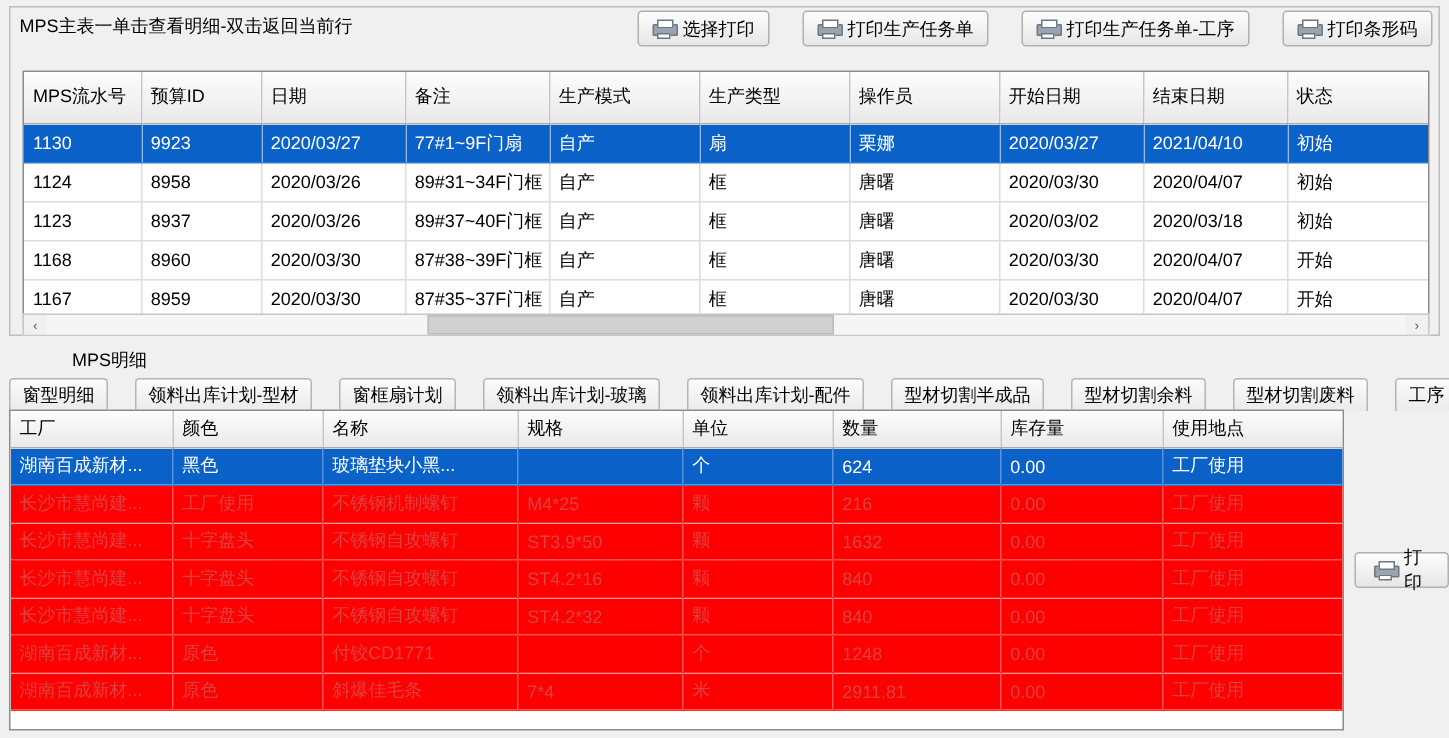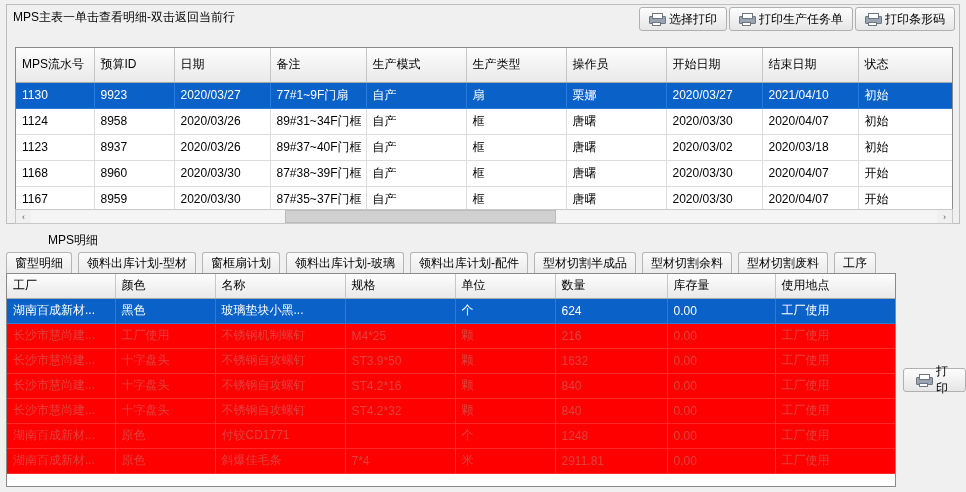--- a/index.html
+++ b/index.html
@@ -29,21 +29,21 @@
   .top-title {
     position: absolute;
     left: 6px; top: 4px;
     font-size: 12px;
     color: #000;
   }
   .toolbar {
     position: absolute;
     right: 4px; top: 2px;
     display: flex;
-    gap: 2px;
+    gap: 22px;
     align-items: flex-end;
   }
   .tbtn {
     display: inline-flex;
     align-items: center;
     gap: 5px;
     height: 24px;
     padding: 0 9px;
     background: linear-gradient(#fdfdfd, #e6e6e6);
     border: 1px solid #b0b0b0;
@@ -169,21 +169,21 @@
     color: #000;
     margin-left: 40px;
   }
   .tabs {
     position: absolute;
     left: 6px; top: 250px;
     width: 954px;
     height: 24px;
     display: flex;
     align-items: flex-end;
-    gap: 4px;
+    gap: 16px;
   }
   .tab {
     height: 22px;
     padding: 0 8px;
     display: flex;
     align-items: center;
     background: linear-gradient(#fbfbfb, #eaeaea);
     border: 1px solid #b5b5b5;
     border-bottom: none;
     border-radius: 3px 3px 0 0;
@@ -266,20 +266,26 @@
         <span class="printer-ico">
             <i></i>
           </span>
         <span>选择打印</span>
       </div>
       <div class="tbtn">
         <span class="printer-ico">
             <i></i>
           </span>
         <span>打印生产任务单</span>
+      </div>
+      <div class="tbtn">
+        <span class="printer-ico">
+            <i></i>
+          </span>
+        <span>打印生产任务单-工序</span>
       </div>
       <div class="tbtn">
         <span class="printer-ico">
             <i></i>
           </span>
         <span>打印条形码</span>
       </div>
     </div>
 
     <div class="grid-wrap">

